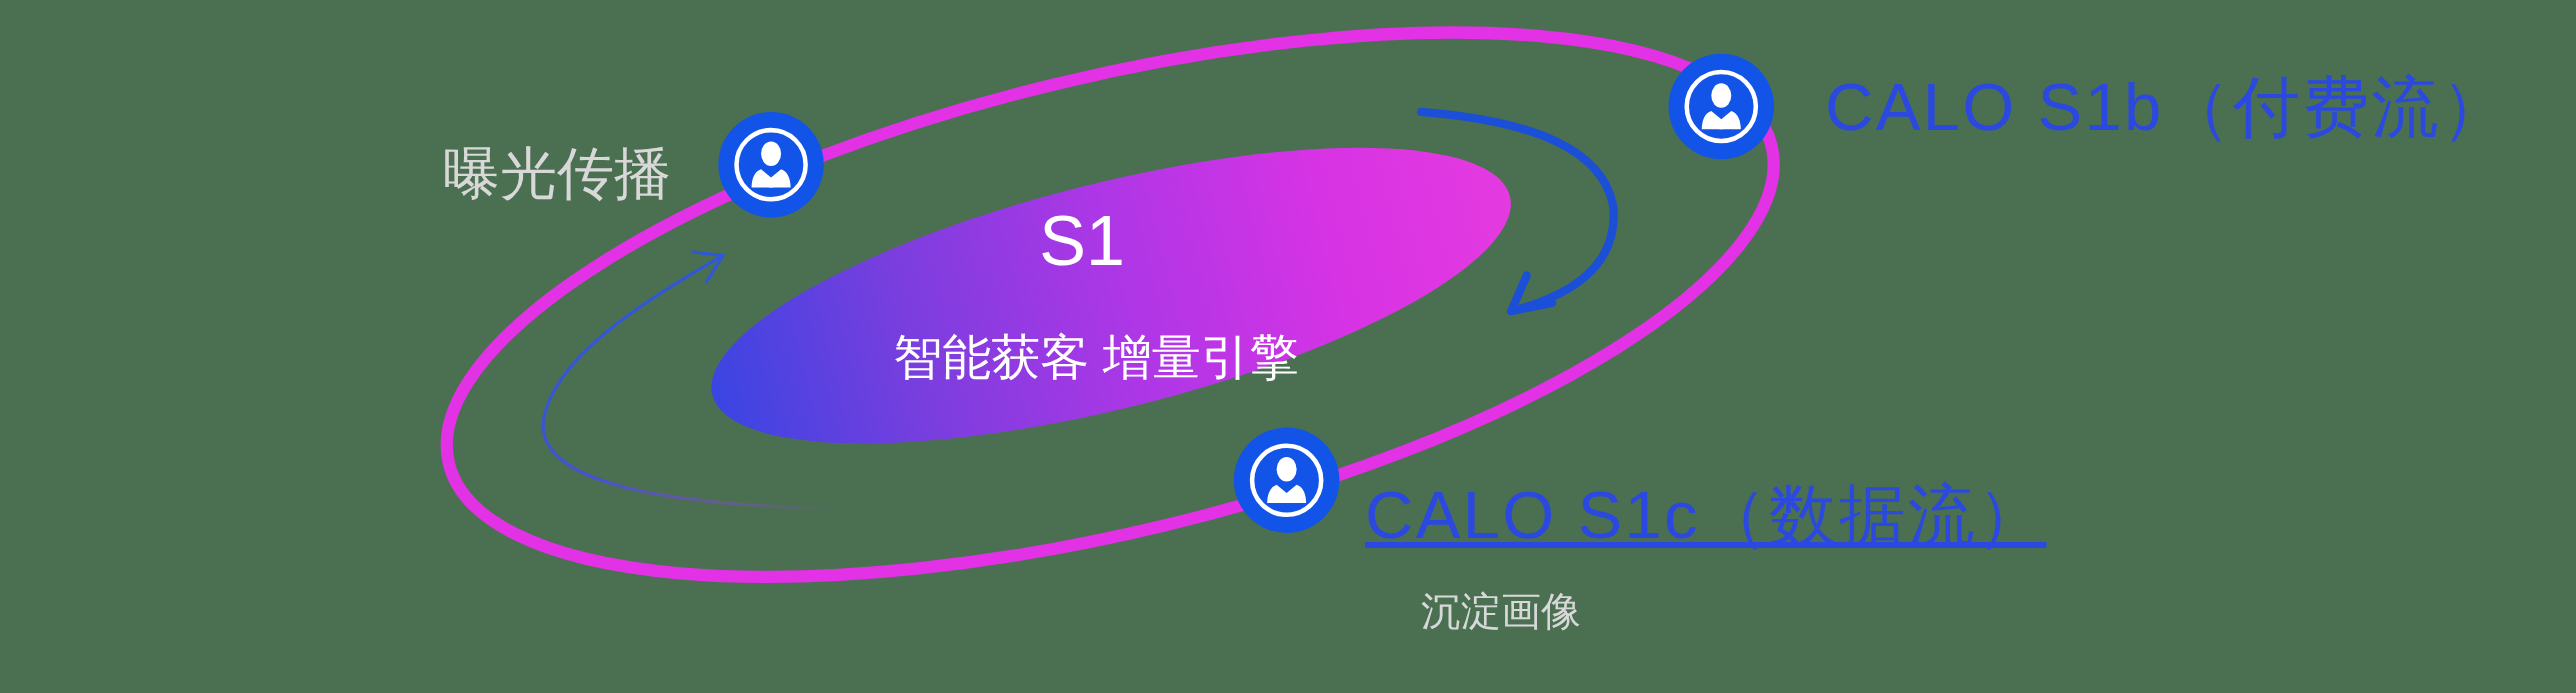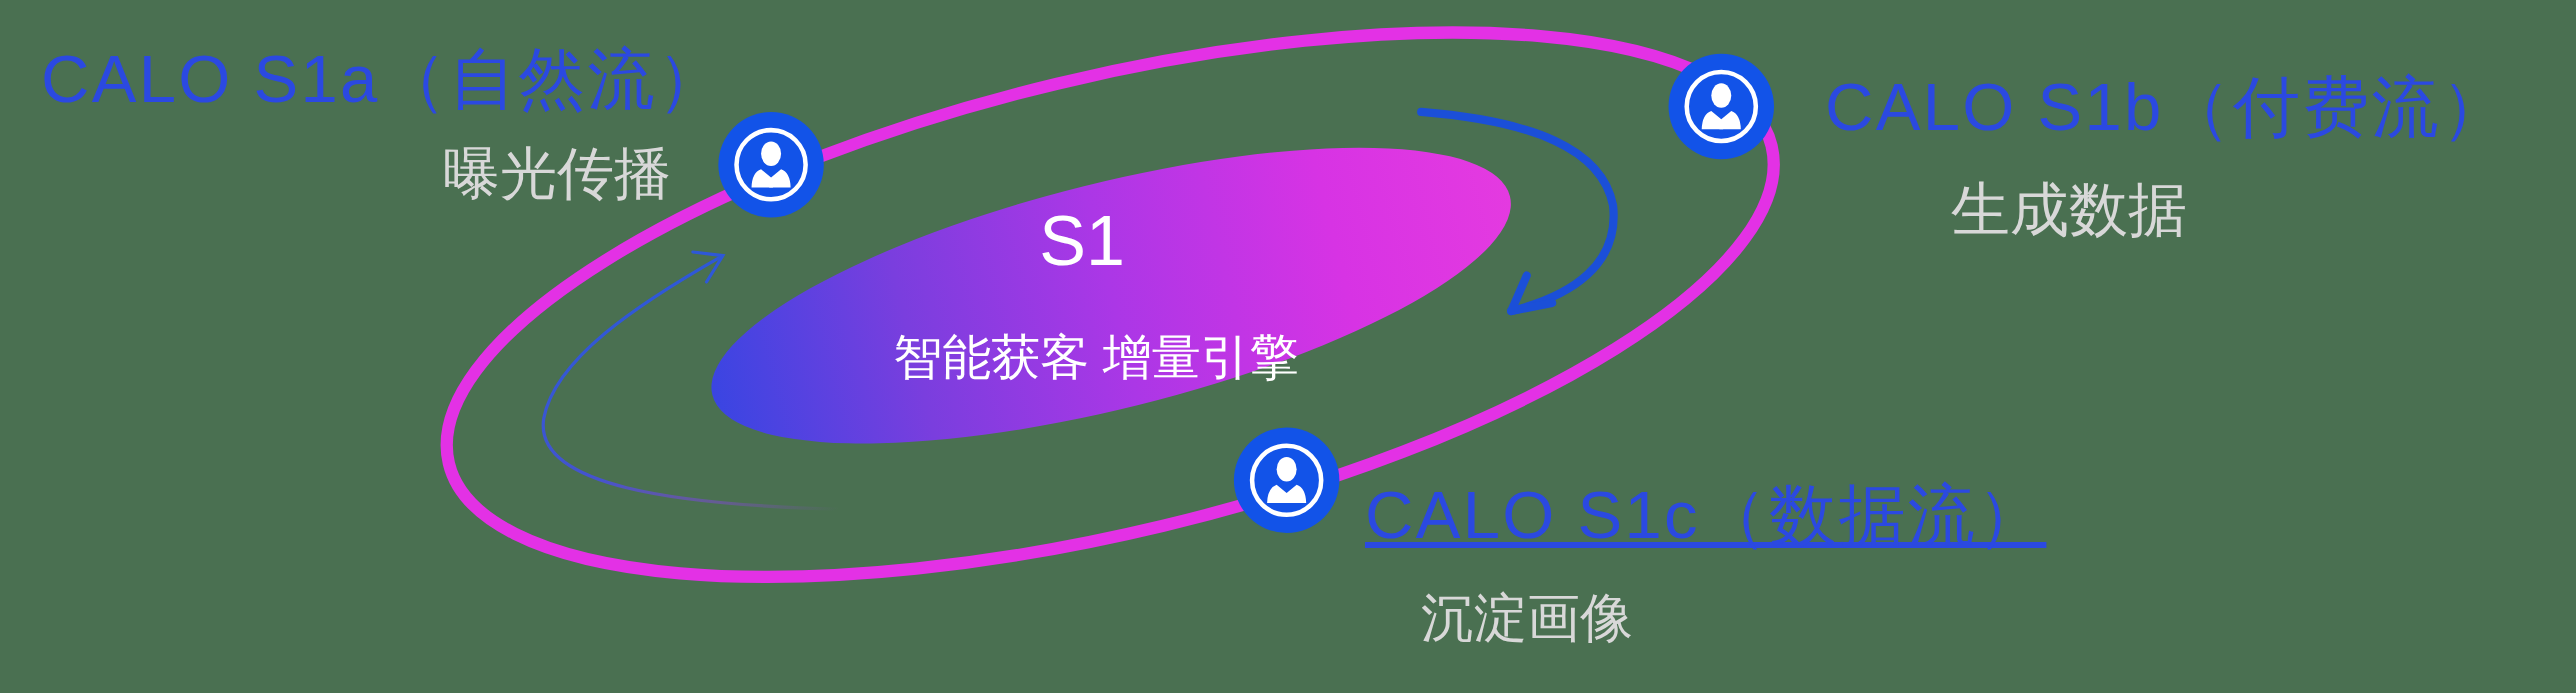--- a/index.html
+++ b/index.html
@@ -7,21 +7,21 @@
   .stage{position:absolute;inset:0;}
   svg{position:absolute;left:0;top:0;}
   .txt{position:absolute;white-space:nowrap;line-height:1;}
   .heading{font-size:67px;color:var(--c-heading,#2B49E1);font-weight:500;letter-spacing:2.3px;}
   .sublabel{font-size:58px;color:var(--c-sublabel,#D8D8D8);font-weight:500;}
   .label-s1a{left:41px;top:45px;}
   .sub-s1a{left:443px;top:145px;font-size:57px;}
   .label-s1b{left:1825px;top:73px;text-align:right;}
   .sub-s1b{left:1951px;top:181px;font-size:59px;}
   .label-s1c{left:1365px;top:481px;text-decoration:underline;}
-  .sub-s1c{left:1421px;top:591px;font-size:53px;}
+  .sub-s1c{left:1421px;top:591px;font-size:40px;}
   .center-title{left:1082px;top:206px;transform:translateX(-50%);font-size:70px;color:var(--c-center_text,#fff);}
   .center-sub{left:1096px;top:289px;transform:translateX(-50%);font-size:49px;color:var(--c-center_text,#fff);margin-top:44px;}
   .ring{fill:none;stroke:var(--c-ring,#E331E5);stroke-width:13.5;}
   .thick-arrow{fill:none;stroke:var(--c-arrow,#1B4FD8);stroke-width:9;stroke-linecap:round;stroke-linejoin:round;}
   .icon-disc{fill:var(--c-icon,#1253E8);}
   .icon-ring{fill:none;stroke:#fff;stroke-width:5;}
   .person{fill:#fff;}
   .g0{stop-color:var(--c-grad_blue,#3A45E2);}
   .g1{stop-color:var(--c-grad_mid1,#7A3EDE);}
   .g2{stop-color:var(--c-grad_mid2,#AB37E6);}
@@ -64,25 +64,23 @@
     <ellipse cx="1222" cy="325" rx="452" ry="124" transform="rotate(-14 1222 325)" fill="url(#egrad)"></ellipse>
 
     <path class="thick-arrow" d="M 1563 123 C 1685 133, 1762 163, 1774 226 C 1781 290, 1730 325, 1662 342"></path>
     <path class="thick-arrow" d="M 1679 303 L 1662 342 L 1707 333"></path>
 
     <use href="#personIcon" x="848" y="181"></use>
     <use href="#personIcon" x="1893" y="117"></use>
     <use href="#personIcon" x="1415" y="528"></use>
   </svg>
 
-  <div class="txt heading label-s1a">CALO S1a（自然流）</div>
   <div class="txt sublabel sub-s1a">曝光传播</div>
 
   <div class="txt heading label-s1b">CALO S1b（付费流）</div>
-  <div class="txt sublabel sub-s1b">生成数据</div>
 
   <div class="txt heading label-s1c">CALO S1c（数据流）</div>
   <div class="txt sublabel sub-s1c">沉淀画像</div>
 
   <div class="txt center-title">S1</div>
   <div class="txt center-sub">智能获客  增量引擎</div>
 </div>
 
 
 </body></html>

